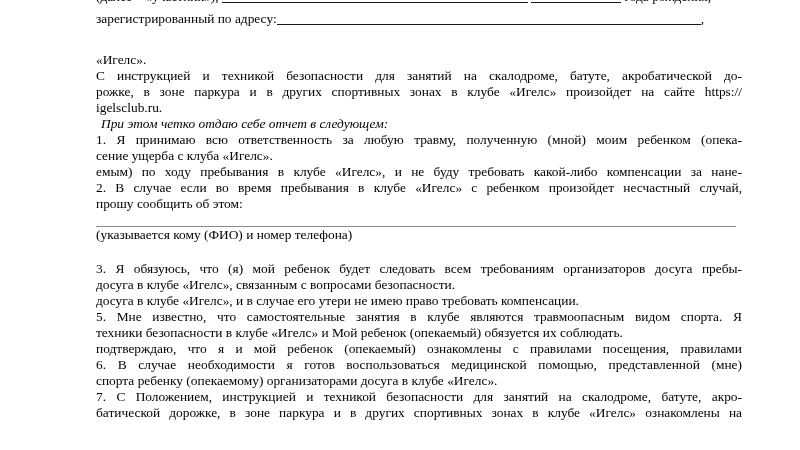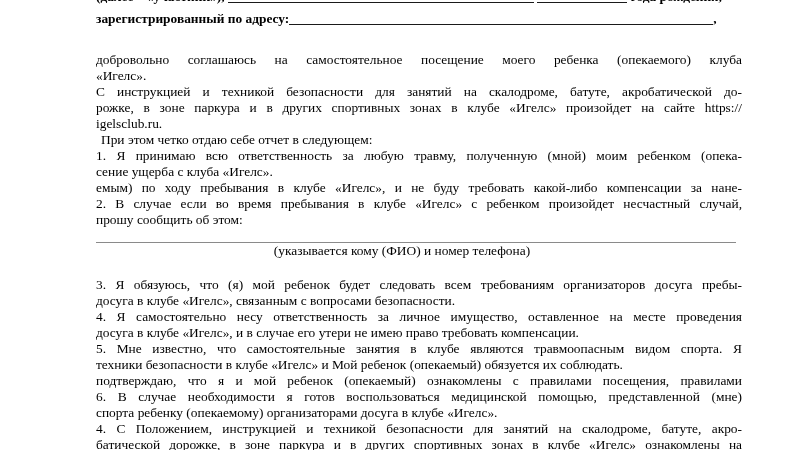--- a/index.html
+++ b/index.html
@@ -6,72 +6,70 @@
   body{
     width:800px;height:450px;overflow:hidden;
     background:#ffffff;
     font-family:"Liberation Serif", "DejaVu Serif", serif;
   }
   .doc{
     position:absolute;left:96px;top:-11px;width:646px;
     color:#000;font-size:13.4px;line-height:16px;
   }
   .line{display:block;}
-  .hdr{white-space:nowrap;font-weight:bold;}
+  .hdr{white-space:nowrap;}
   .jst{text-align:justify;text-align-last:justify;}
-  .ind{padding-left:5px;}
+  .ind{padding-left:5px;font-style:italic;}
   .blank{
     display:inline-block;height:12px;vertical-align:-2px;
     border-bottom:1px solid #1a1a1a;
   }
   .b1{width:306px;}
   .b2{width:90px;}
   .b3{width:424px;}
   .hdr2{margin-top:6px;}
   .consent{margin-top:25px;}
   .sigline{
     height:12px;margin-top:2px;width:640px;
     border-bottom:1px solid #8a8a8a;
   }
-  .cap{text-align:center;padding-right:34px;}
+  .cap{text-align:left;padding-right:34px;}
   .clauses{margin-top:18px;}
 </style>
 </head>
 <body>
 
 <div class="doc">
 
   <div class="line hdr"><span>(далее – «участник»),</span> <span class="blank b1"></span> <span class="blank b2"></span> <span>года рождения,</span></div>
 
   <div class="line hdr hdr2"><span>зарегистрированный по адресу:</span><span class="blank b3"></span><span>,</span></div>
 
   <div class="consent">
-    <div class="line jst">добровольно соглашаюсь на самостоятельное посещение моего ребенка (опекаемого) клуба</div>
     <div class="line">«Игелс».</div>
     <div class="line jst">С инструкцией и техникой безопасности для занятий на скалодроме, батуте, акробатической до-</div>
     <div class="line jst">рожке, в зоне паркура и в других спортивных зонах в клубе «Игелс» произойдет на сайте https://</div>
     <div class="line">igelsclub.ru.</div>
     <div class="line ind">При этом четко отдаю себе отчет в следующем:</div>
     <div class="line jst">1. Я принимаю всю ответственность за любую травму, полученную (мной) моим ребенком (опека-</div>
     <div class="line">сение ущерба с клуба «Игелс».</div>
     <div class="line jst">емым) по ходу пребывания в клубе «Игелс», и не буду требовать какой-либо компенсации за нане-</div>
     <div class="line jst">2. В случае если во время пребывания в клубе «Игелс» с ребенком произойдет несчастный случай,</div>
     <div class="line">прошу сообщить об этом:</div>
   </div>
 
   <div class="sigline"></div>
   <div class="line cap">(указывается кому (ФИО) и номер телефона)</div>
 
   <div class="clauses">
     <div class="line jst">3. Я обязуюсь, что (я) мой ребенок будет следовать всем требованиям организаторов досуга пребы-</div>
     <div class="line">досуга в клубе «Игелс», связанным с вопросами безопасности.</div>
-    <div class="line jst">4. Я самостоятельно несу ответственность за личное имущество, оставленное на месте проведения</div>
     <div class="line">досуга в клубе «Игелс», и в случае его утери не имею право требовать компенсации.</div>
     <div class="line jst">5. Мне известно, что самостоятельные занятия в клубе являются травмоопасным видом спорта. Я</div>
     <div class="line">техники безопасности в клубе «Игелс» и Мой ребенок (опекаемый) обязуется их соблюдать.</div>
     <div class="line jst">подтверждаю, что я и мой ребенок (опекаемый) ознакомлены с правилами посещения, правилами</div>
     <div class="line jst">6. В случае необходимости я готов воспользоваться медицинской помощью, представленной (мне)</div>
     <div class="line">спорта ребенку (опекаемому) организаторами досуга в клубе «Игелс».</div>
-    <div class="line jst">4. С Положением, инструкцией и техникой безопасности для занятий на скалодроме, батуте, акро-</div>
+    <div class="line jst">7. С Положением, инструкцией и техникой безопасности для занятий на скалодроме, батуте, акро-</div>
     <div class="line jst">батической дорожке, в зоне паркура и в других спортивных зонах в клубе «Игелс» ознакомлены на</div>
   </div>
 
 </div>
 
 </body></html>

